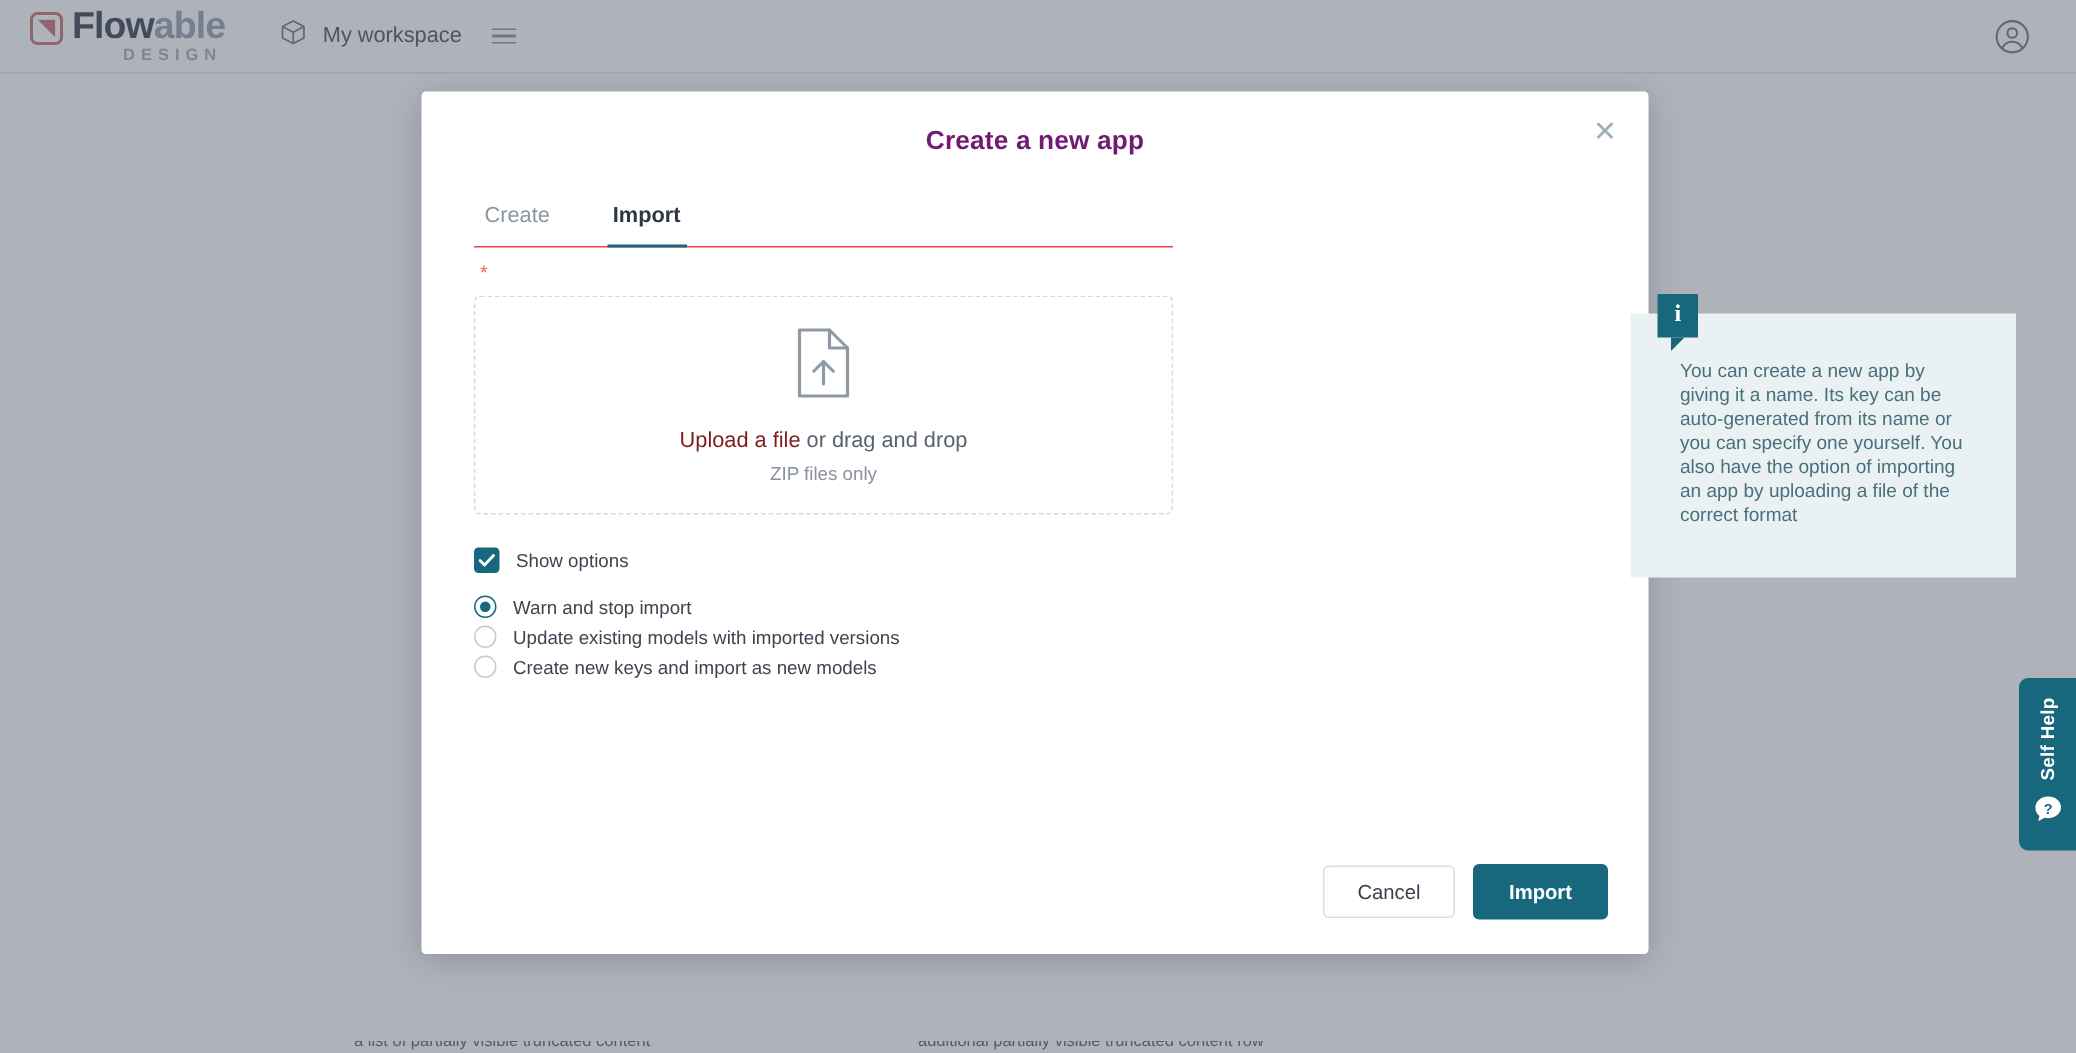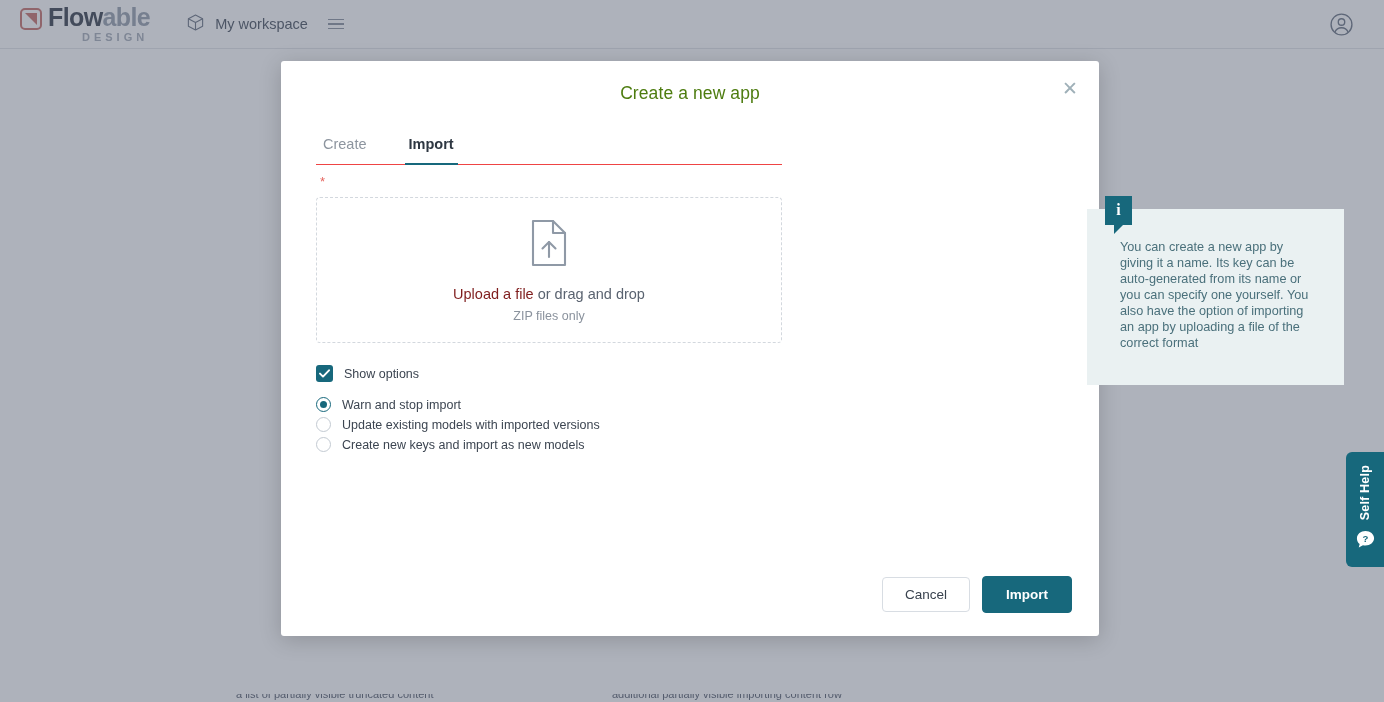--- a/index.html
+++ b/index.html
@@ -136,22 +136,22 @@
     font-size: 19px;
     cursor: pointer;
     line-height: 1;
     font-family: "Liberation Sans", sans-serif;
   }
 
   #modal-title {
     text-align: center;
     margin-top: 22px;
     font-size: 17.5px;
-    font-weight: normal;
-    color: #4d7c0f;
+    font-weight: bold;
+    color: #701a75;
     letter-spacing: 0.1px;
   }
 
   #modal-body {
     position: absolute;
     left: 0; top: 74px;
     width: 818px;
     height: 440px;
     padding: 0 35px;
   }
@@ -394,21 +394,21 @@
       <svg width="25" height="25" viewBox="0 0 24 24" fill="none" stroke="#6e7786" stroke-width="1.3">
         <circle cx="12" cy="12" r="10"></circle>
         <circle cx="12" cy="9.6" r="3.1"></circle>
         <path d="M5.6 19.3a7 7 0 0 1 12.8 0"></path>
       </svg>
     </div>
   </div>
 
   <div id="page-bottom-strip">
     <span class="ghost g1">a list of partially visible truncated content</span>
-    <span class="ghost g2">additional partially visible importing content row</span>
+    <span class="ghost g2">additional partially visible truncated content row</span>
   </div>
 </div>
 
 <div id="modal-overlay"></div>
 
 <div id="modal">
 
   <div id="modal-close">✕</div>
 
   <div id="modal-title">Create a new app</div>

